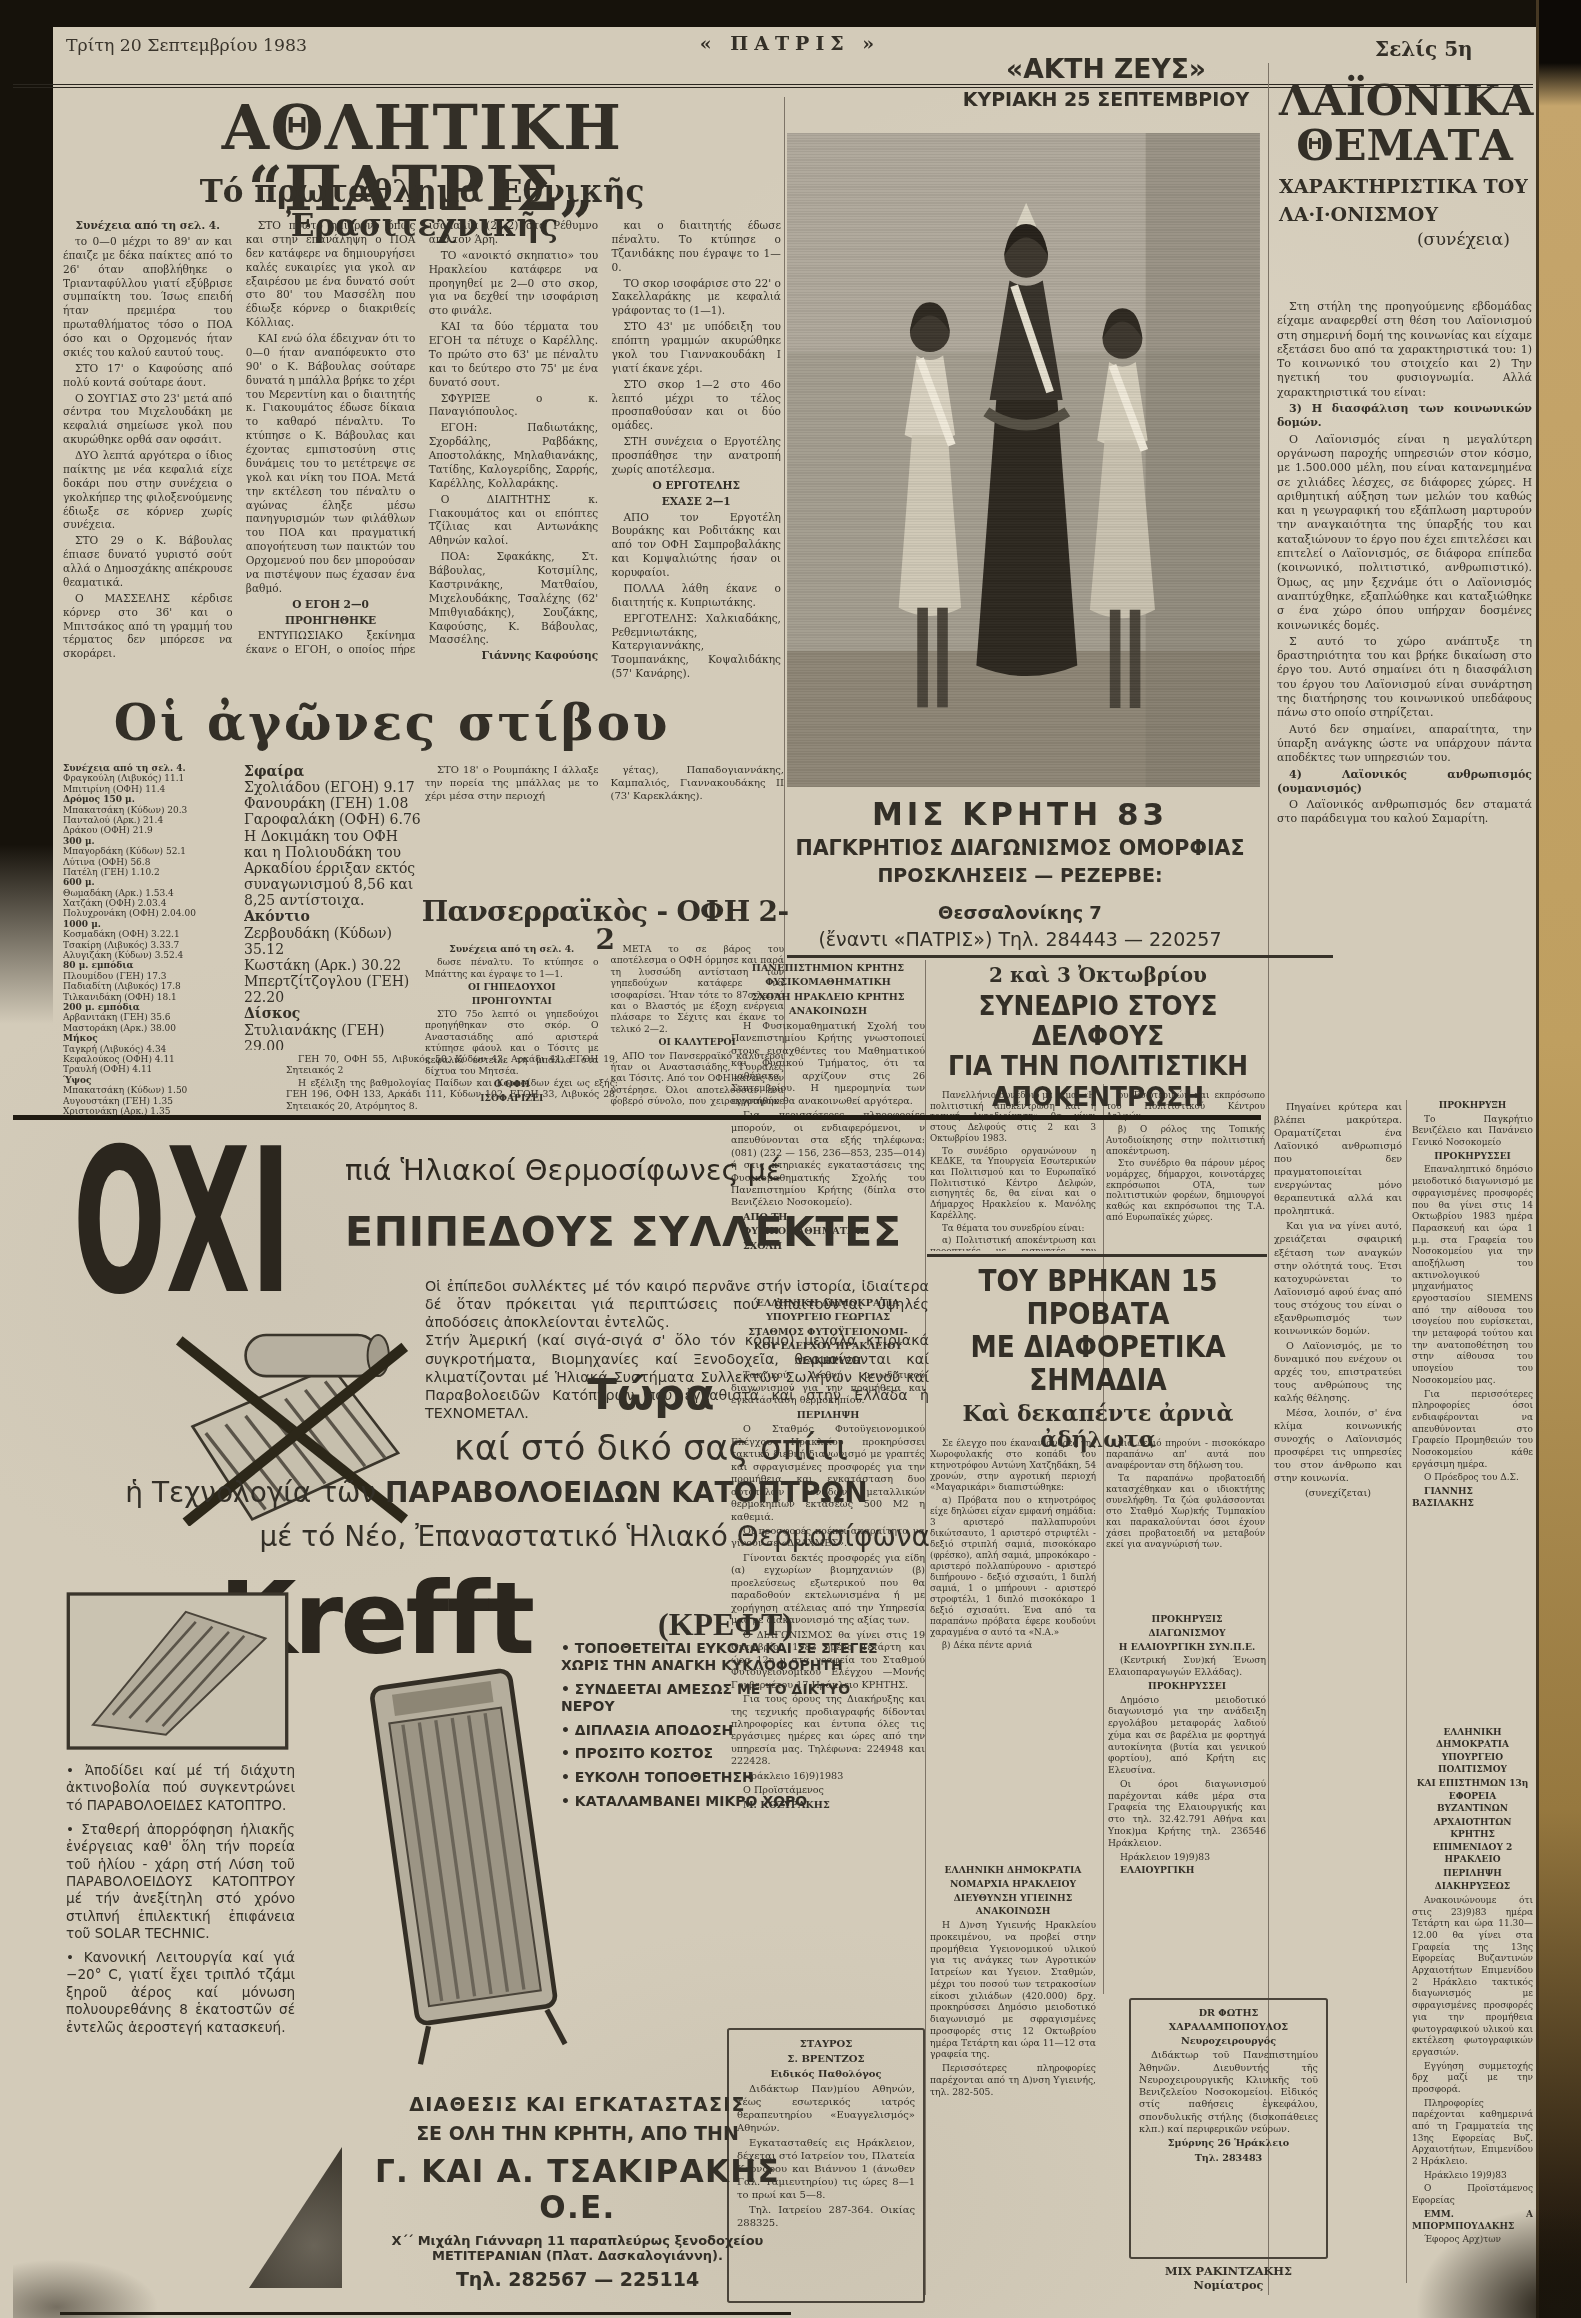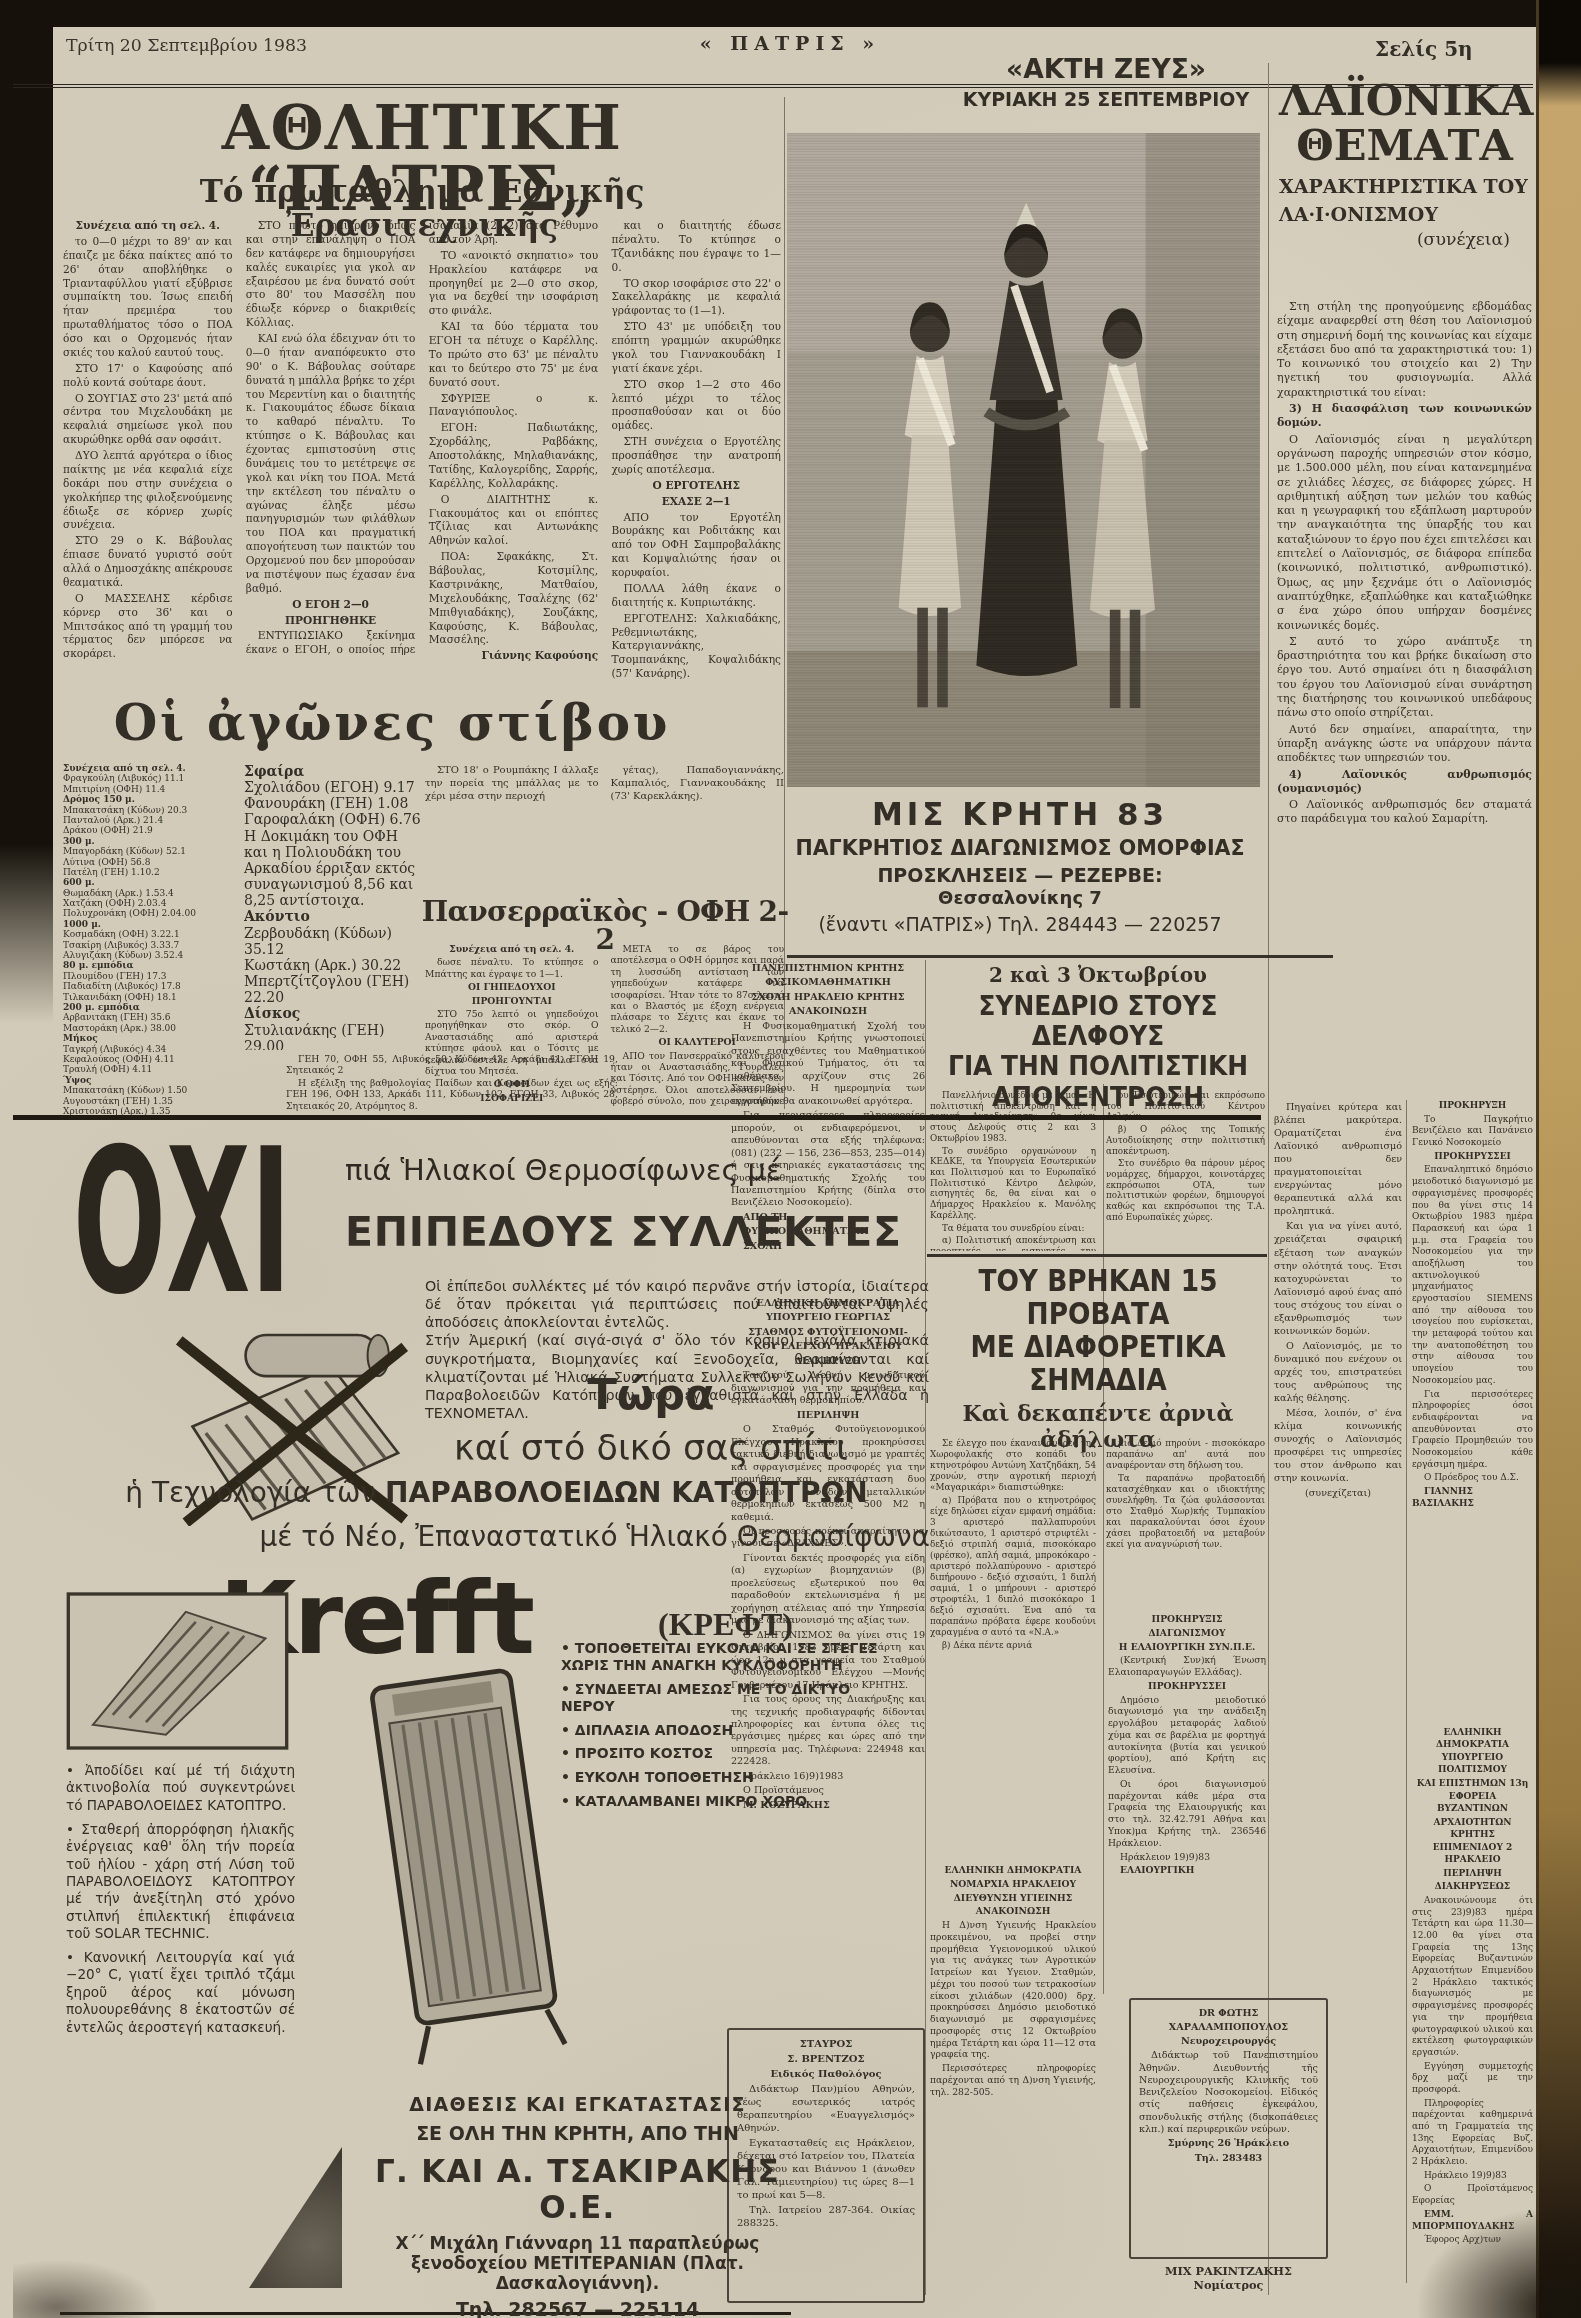--- a/index.html
+++ b/index.html
@@ -49,21 +49,21 @@
   .pans-body{left:425px;top:943px;width:359px;height:167px;column-count:2;column-gap:12px;font-size:9.2px;line-height:1.24;overflow:hidden;}
   
   .photo-cap1{left:950px;top:53px;width:312px;text-align:center;font-size:26.6px;font-weight:bold;font-family:"DejaVu Sans","Liberation Sans",sans-serif;}
   .photo-cap2{left:950px;top:88px;width:312px;text-align:center;font-size:19px;font-weight:bold;font-family:"DejaVu Sans","Liberation Sans",sans-serif;}
   .photo{left:787px;top:133px;width:473px;height:654px;}
   .photo .grain{position:absolute;inset:0;background:repeating-linear-gradient(0deg,rgba(0,0,0,.05) 0 1.3px,rgba(255,255,255,.02) 1.3px 2.7px);}
   .mis{left:787px;top:796px;width:466px;text-align:center;font-family:"DejaVu Sans","Liberation Sans",sans-serif;}
   .mis .m1{font-size:31px;font-weight:bold;letter-spacing:4px;}
   .mis .m2{font-size:20.6px;font-weight:bold;margin-top:4px;}
   .mis .m3{font-size:19px;font-weight:bold;margin-top:4px;}
-  .mis .m4{font-size:18px;font-weight:bold;margin-top:1px;}
+  .mis .m4{font-size:18px;font-weight:bold;margin-top:16px;}
   .mis .m5{font-size:19px;margin-top:5.3px;}
   .mis-rule{left:787px;top:955px;width:546px;}
   
   .smallblock{font-size:9.6px;line-height:1.3;}
   .univ{left:731px;top:962px;width:194px;}
   .georgia{left:731px;top:1297px;width:194px;}
   .vrentzos{left:727px;top:2028px;width:178px;height:258px;border:2.7px solid #4a443a;border-radius:2.7px;padding:6.6px 8px;font-size:10px;line-height:1.3;overflow:hidden;}
   .syn-date{left:927px;top:963px;width:342px;text-align:center;font-size:20px;font-weight:bold;}
   .syn-head{left:927px;top:991px;width:342px;text-align:center;font-size:27px;font-weight:bold;line-height:1.12;font-family:"DejaVu Sans","Liberation Sans",sans-serif;transform:scaleX(.92);transform-origin:center;}
   .syn-colA{left:930px;top:1090px;width:166px;height:161px;font-size:8.8px;line-height:1.22;overflow:hidden;}
@@ -102,21 +102,21 @@
   .ad-bullets-r{left:561px;top:1640px;width:319px;font-size:14px;font-weight:bold;line-height:1.22;font-family:"DejaVu Sans","Liberation Sans",sans-serif;}
   .ad-bullets-l{left:66px;top:1762px;width:229px;font-size:13.6px;line-height:1.28;font-family:"DejaVu Sans","Liberation Sans",sans-serif;}
   .ad-xill{left:166px;top:1327px;width:252px;height:199px;}
   .ad-imgbox{left:66px;top:1592px;width:223px;height:158px;}
   .ad-product{left:359px;top:1661px;width:213px;height:405px;}
   .tri{left:249px;top:2147px;width:93px;height:141px;background:radial-gradient(circle at 70% 70%,#6a6458 0%,#3f3a30 80%);clip-path:polygon(100% 0,100% 100%,0 100%);}
   .tsak{left:345px;top:2093px;width:465px;text-align:center;font-family:"DejaVu Sans","Liberation Sans",sans-serif;}
   .tsak .t1{font-size:19px;font-weight:bold;letter-spacing:1.3px;}
   .tsak .t2{font-size:19px;font-weight:bold;margin-top:6.6px;}
   .tsak .t3{font-size:31px;font-weight:bold;margin-top:9.3px;letter-spacing:1.3px;}
-  .tsak .t4{font-size:17px;font-weight:bold;margin-top:8px;}
+  .tsak .t4{font-size:13px;font-weight:bold;margin-top:8px;}
   .tsak .t5{font-size:19px;font-weight:bold;margin-top:5.3px;}
   
   .vr1{left:784px;top:97px;height:1012px;}
   .vr2{left:1268px;top:63px;height:2232px;}
   .vr3{left:925px;top:960px;height:1335px;}
   .vr4{left:1103px;top:1084px;height:910px;}
   .vr5{left:1406px;top:1100px;height:1183px;}
 </style>
 </head>
 <body>

